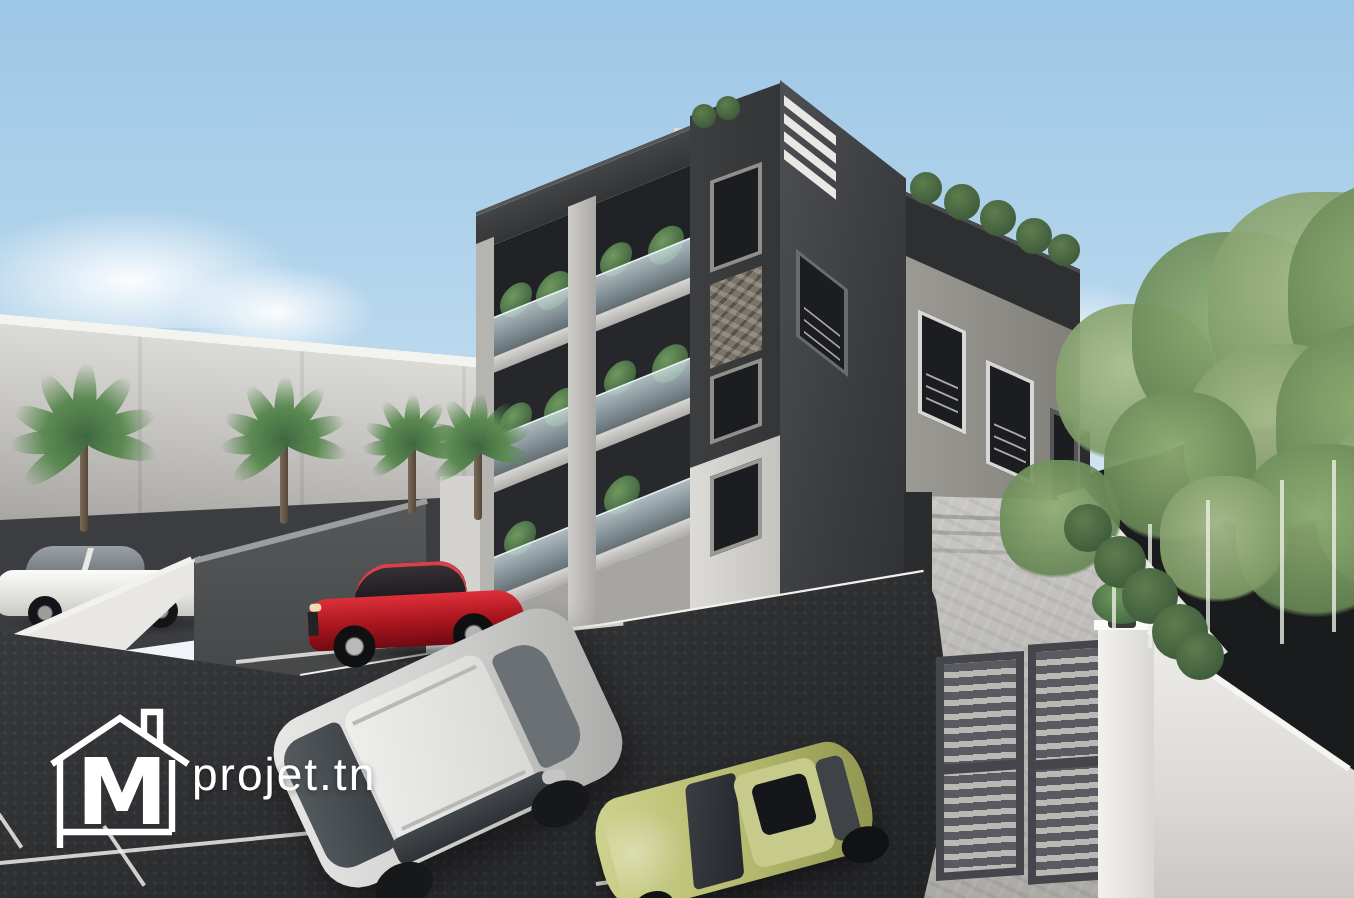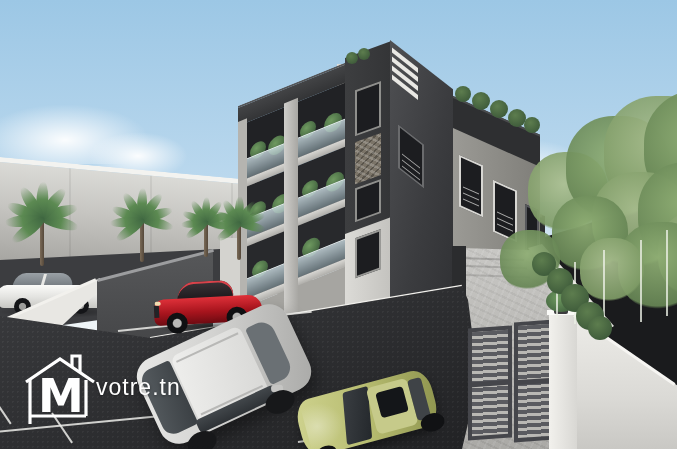--- a/index.html
+++ b/index.html
@@ -233,21 +233,21 @@
 
   <div style="left:0;top:340px;width:260px;height:100px;z-index:50;">
     <svg style="left:20px;top:12px;" width="76" height="76" viewBox="0 0 76 76">
       <path d="M6,30 L40,7 L74,30" fill="none" stroke="#ffffff" stroke-width="3.2"></path>
       <path d="M52,15 L52,4 L60,4 L60,21" fill="none" stroke="#ffffff" stroke-width="3.2"></path>
       <path d="M10,27 L10,72" fill="none" stroke="#ffffff" stroke-width="3.2"></path>
       <path d="M10,64 L66,64" fill="none" stroke="#ffffff" stroke-width="3.2"></path>
       <path d="M66,28 L66,64" fill="none" stroke="#ffffff" stroke-width="3.2"></path>
       <text x="41" y="60" text-anchor="middle" font-family="DejaVu Sans, sans-serif" font-size="46" font-weight="bold" fill="#ffffff">M</text>
     </svg>
-    <div class="wm" style="left:96px;top:34px;font-size:23px;letter-spacing:1px;">votre.tn</div>
+    <div class="wm" style="left:96px;top:34px;font-size:23px;letter-spacing:1px;">projet.tn</div>
   </div>
 
 <div style="left: 42px; top: 266px; width: 0px; height: 0px; z-index: 10;">
       <div style="left: -2px; top: -48px; width: 3.5px; height: 48px; background: linear-gradient(90deg, rgb(122, 106, 87), rgb(85, 72, 58)); border-radius: 2px;"></div>
       <div class="frond" style="left: -2px; top: -53px; width: 39.1px; height: 11.5px; transform-origin: 2px 5.75px; transform: rotate(12deg); background: linear-gradient(90deg, rgb(62, 102, 64), rgb(92, 138, 82) 55%, rgba(92, 138, 82, 0));"></div>
       <div class="frond" style="left: -2px; top: -53px; width: 39.1px; height: 11.5px; transform-origin: 2px 5.75px; transform: rotate(-20deg); background: linear-gradient(90deg, rgb(62, 102, 64), rgb(92, 138, 82) 55%, rgba(92, 138, 82, 0));"></div>
       <div class="frond" style="left: -2px; top: -53px; width: 39.1px; height: 11.5px; transform-origin: 2px 5.75px; transform: rotate(-55deg); background: linear-gradient(90deg, rgb(62, 102, 64), rgb(92, 138, 82) 55%, rgba(92, 138, 82, 0));"></div>
       <div class="frond" style="left: -2px; top: -53px; width: 39.1px; height: 11.5px; transform-origin: 2px 5.75px; transform: rotate(-90deg); background: linear-gradient(90deg, rgb(62, 102, 64), rgb(92, 138, 82) 55%, rgba(92, 138, 82, 0));"></div>
       <div class="frond" style="left: -2px; top: -53px; width: 39.1px; height: 11.5px; transform-origin: 2px 5.75px; transform: rotate(-125deg); background: linear-gradient(90deg, rgb(62, 102, 64), rgb(92, 138, 82) 55%, rgba(92, 138, 82, 0));"></div>
       <div class="frond" style="left: -2px; top: -53px; width: 39.1px; height: 11.5px; transform-origin: 2px 5.75px; transform: rotate(-160deg); background: linear-gradient(90deg, rgb(62, 102, 64), rgb(92, 138, 82) 55%, rgba(92, 138, 82, 0));"></div>

